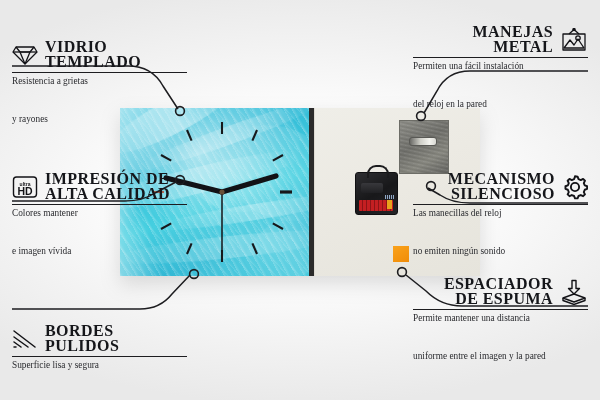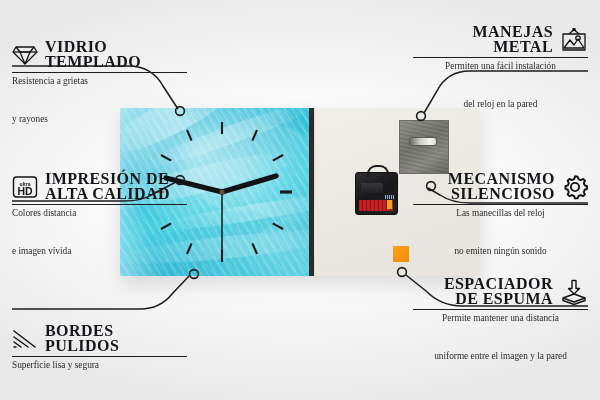--- a/index.html
+++ b/index.html
@@ -113,21 +113,21 @@
   .icon{flex:0 0 auto;display:block;}
   
   #c1{left:12px;top:40px;width:175px;}
   #c2{left:12px;top:172px;width:175px;}
   #c3{left:12px;top:279px;width:175px;margin-top:45px;}
   #c4{left:413px;top:25px;width:175px;text-align:right;}
   #c5{left:413px;top:172px;width:175px;text-align:right;}
   #c6{left:413px;top:277px;width:175px;text-align:right;}
   #c4 .co-head,#c5 .co-head,#c6 .co-head{justify-content:flex-end;}
   #c4 .co-title,#c5 .co-title,#c6 .co-title{text-align:right;}
-  #c4 .co-desc,#c5 .co-desc,#c6 .co-desc{text-align:center;}
+  #c4 .co-desc,#c5 .co-desc,#c6 .co-desc{text-align:left;}
   #lines{position:absolute;left:0;top:0;width:600px;height:400px;pointer-events:none;}
 </style>
 </head>
 <body>
 
 <div id="stage">
 
   <div id="product">
 
     <div id="clockface">
@@ -225,21 +225,21 @@
         <text x="13" y="10.5" font-family="Liberation Sans, sans-serif" font-size="5" font-weight="bold" fill="#131317" text-anchor="middle">ultra</text>
         <text x="13" y="19.5" font-family="Liberation Sans, sans-serif" font-size="10.5" font-weight="bold" fill="#131317" text-anchor="middle">HD</text>
       </svg>
       <div class="co-title">
         <span>IMPRESIÓN DE</span>
         <span class="l2">ALTA CALIDAD</span>
       </div>
     </div>
     <div class="co-rule"></div>
     <div class="co-desc">
-      <span>Colores distancia</span>
+      <span>Colores mantener</span>
       <span class="l2">e imagen vívida</span>
     </div>
   </div>
 
   <div class="callout" id="c3">
     <div class="co-head">
       <svg class="icon" width="26" height="22" viewBox="0 0 26 22">
         <g stroke="#131317" stroke-width="1.5" stroke-linecap="round">
           <line x1="2" y1="3" x2="23" y2="19"></line>
           <line x1="2" y1="9" x2="16" y2="19"></line>

